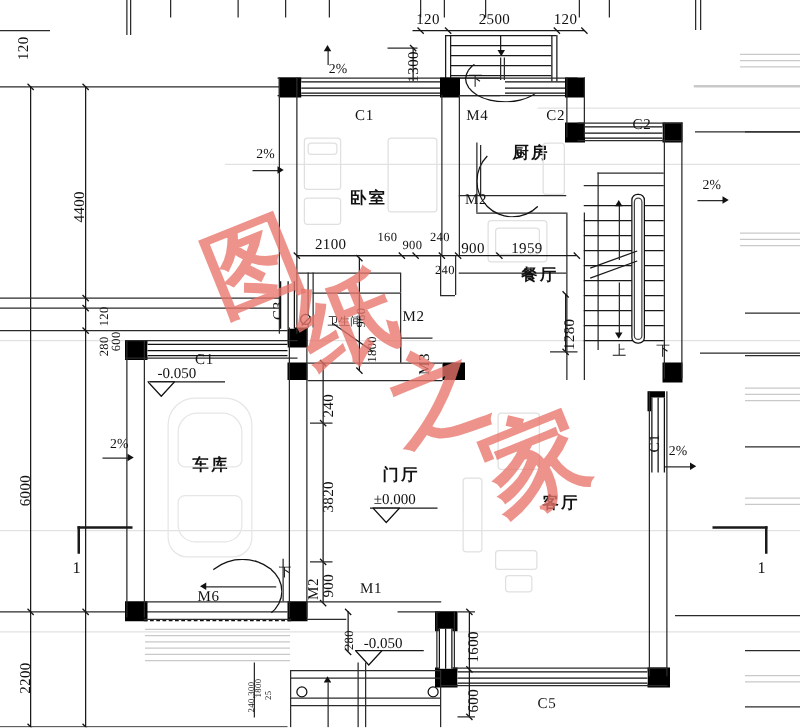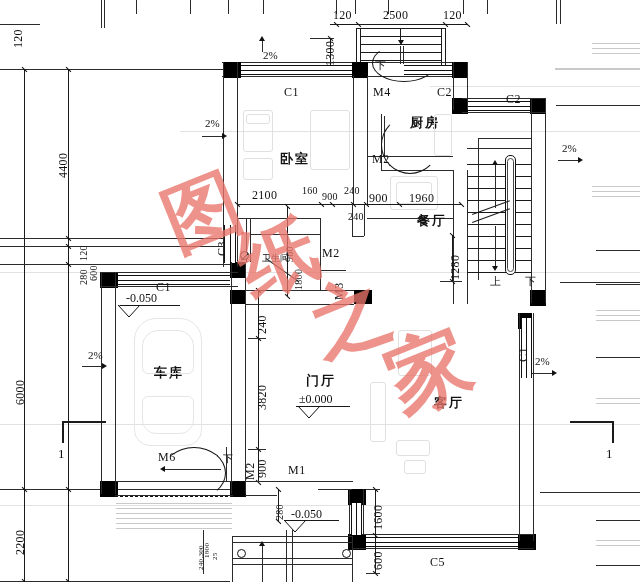--- a/index.html
+++ b/index.html
@@ -316,21 +316,21 @@
   <div class="tick" style="left:363px;top:204px;"></div>
   <div class="tick" style="left:396px;top:204px;"></div>
   <div class="tick" style="left:458px;top:204px;"></div>
 
   <div class="t dim" style="left:252px;top:189px;">2100</div>
   <div class="t dim sm" style="left:302px;top:186px;">160</div>
   <div class="t dim sm" style="left:322px;top:192px;">900</div>
   <div class="t dim sm" style="left:344px;top:186px;">240</div>
   <div class="t dim sm" style="left:348px;top:212px;">240</div>
   <div class="t dim" style="left:369px;top:192px;">900</div>
-  <div class="t dim" style="left:409px;top:192px;">1960</div>
+  <div class="t dim" style="left:409px;top:192px;">1959</div>
 
   <div class="ln v thin" style="left:352px;top:204px;height:32px;"></div>
   <div class="ln v thin" style="left:364px;top:204px;height:32px;"></div>
   <div class="ln h thin" style="left:352px;top:236px;width:12px;"></div>
 
   <div class="ln h thin" style="left:100px;top:272px;width:138px;"></div>
   <div class="ln h thin" style="left:100px;top:286px;width:138px;"></div>
   <div class="ln v thin" style="left:101px;top:272px;height:222px;"></div>
   <div class="ln v thin" style="left:115px;top:272px;height:222px;"></div>
   <div class="win" style="left:118px;top:275px;width:112px;height:10px;"></div>
@@ -349,21 +349,21 @@
   <div class="t elev" style="left:126px;top:292px;">-0.050</div>
   <svg style="position:absolute;left:118px;top:305px;" width="22" height="13">
     <polygon points="0,0 22,0 11,12" fill="none" stroke="#111" stroke-width="1"></polygon>
   </svg>
 
   <div class="ln h thin" style="left:115px;top:481px;width:118px;"></div>
   <div class="ln h thin" style="left:115px;top:495px;width:118px;"></div>
   <div class="swing" style="left:162px;top:447px;width:62px;height:50px;border-color:transparent;border-top-color:#111;border-right-color:#111;"></div>
   <div class="ln h thin" style="left:163px;top:469px;width:58px;"></div>
   <div class="arrowL" style="left:160px;top:466px;"></div>
-  <div class="t code" style="left:158px;top:451px;">M6</div>
+  <div class="t code" style="left:158px;top:471px;">M6</div>
 
   <div style="position:absolute;left:115px;top:496px;width:118px;height:1px;border-top:1px dashed #111;"></div>
   <div style="position:absolute;left:115px;top:496px;width:1px;height:1px;"></div>
   <div class="ln h faint" style="left:116px;top:503px;width:116px;"></div>
   <div class="ln h faint" style="left:116px;top:508px;width:116px;"></div>
   <div class="ln h faint" style="left:116px;top:513px;width:116px;"></div>
   <div class="ln h faint" style="left:116px;top:518px;width:116px;"></div>
   <div class="ln h faint" style="left:116px;top:523px;width:116px;"></div>
   <div class="ln h faint" style="left:116px;top:528px;width:116px;"></div>
 

